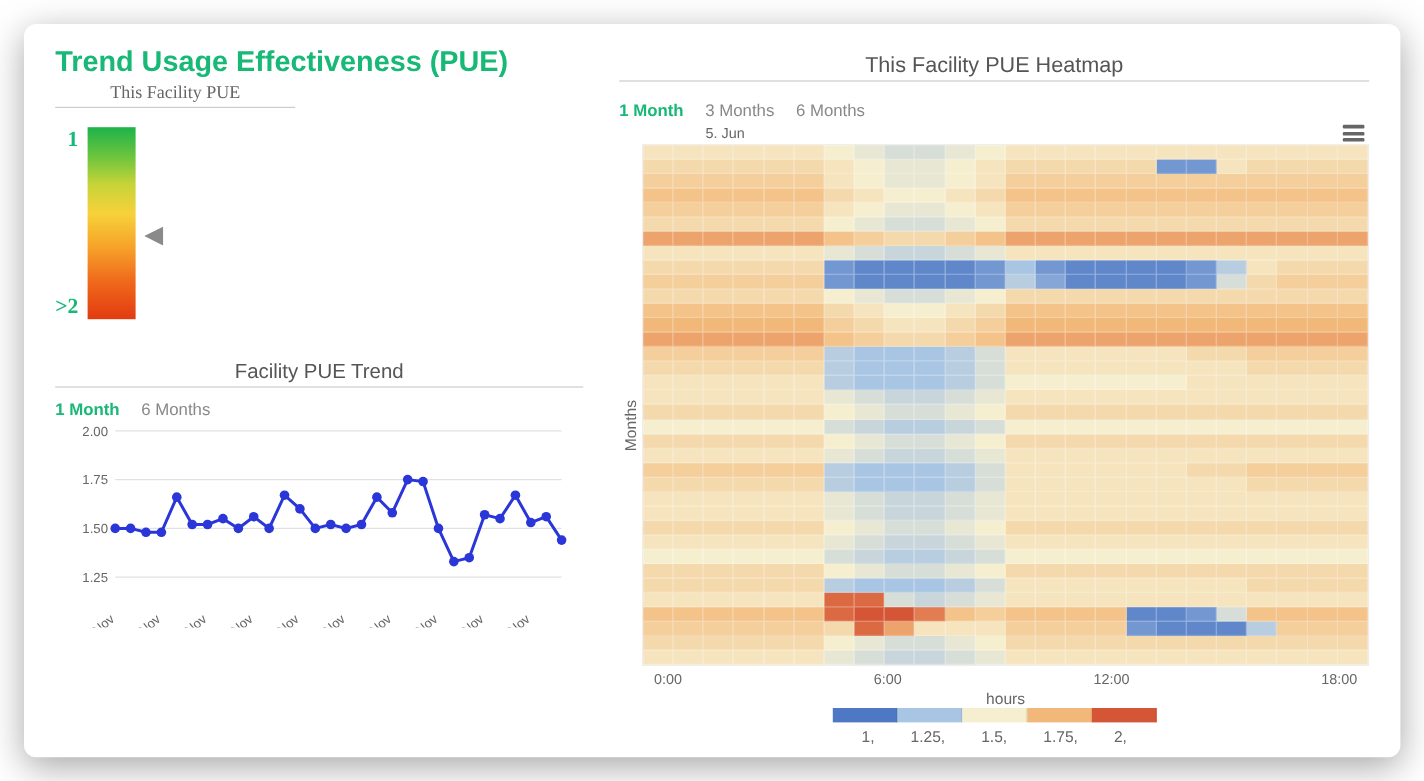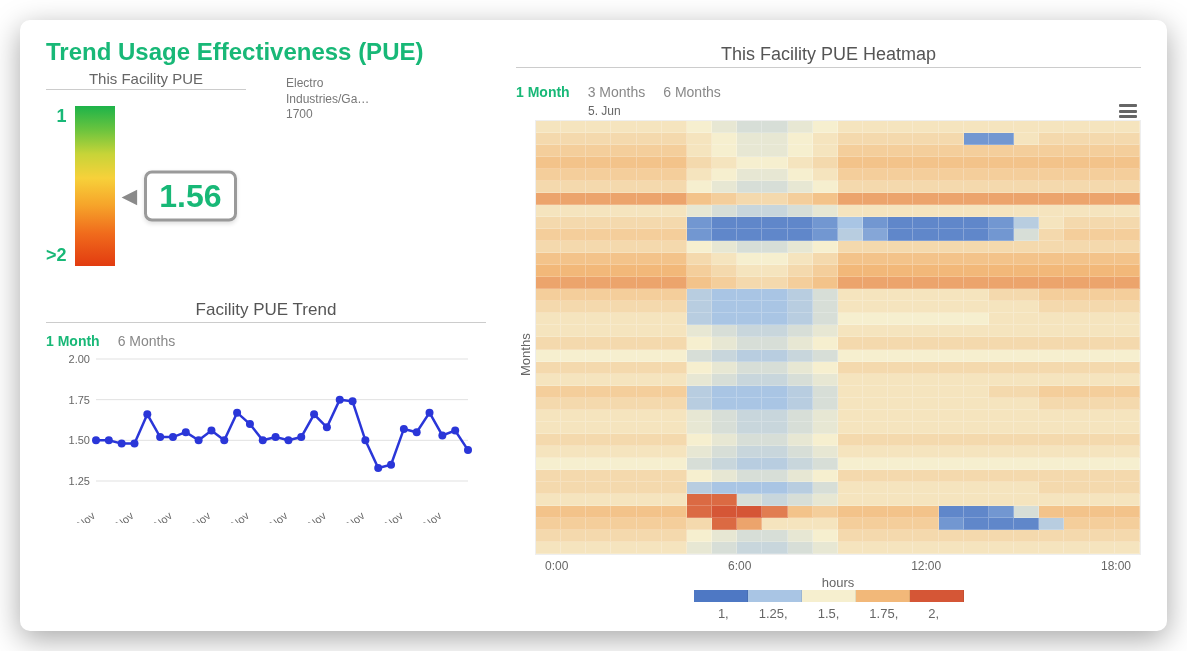--- a/index.html
+++ b/index.html
@@ -34,21 +34,21 @@
   .main-title {
     color: #18b877;
     font-size: 24px;
     font-weight: 600;
     margin: 0 0 4px 0;
   }
   .sub-row {
     display: flex;
     gap: 40px;
   }
-  .sub-col { flex: 1; }
+  .sub-col { flex: 1; font-family: Liberation Serif, serif; }
   .sub-title {
     font-size: 15px;
     color: #666;
     text-align: center;
     border-bottom: 1px solid #ccc;
     padding-bottom: 2px;
     margin-bottom: 10px;
   }
   .sub-title.wide {
     width: 100%;
@@ -233,33 +233,27 @@
       <div class="sub-col">
         <div class="sub-title">This Facility PUE</div>
         <div class="gauge-wrap">
           <div class="gauge-labels">
             <span>1</span>
             <span>&gt;2</span>
           </div>
           <div class="gauge-bar">
             <div class="gauge-pointer" id="gauge-pointer" style="top: 89.6px;">
               <span class="gauge-arrow">◄</span>
-              <span class="gauge-value-box">1.56</span>
             </div>
           </div>
         </div>
       </div>
 
       <div class="sub-col">
         <div class="benchmark-wrap">
-          <div class="benchmark-meta">
-            <div>Electro</div>
-            <div>Industries/Ga…</div>
-            <div>1700</div>
-          </div>
         </div>
       </div>
     </div>
 
     <div class="trend-block">
       <div class="sub-title wide" style="font-size:17px">Facility PUE Trend</div>
       <div class="tabs" id="trend-tabs">
           <span class="tab active">1 Month</span>
           <span class="tab">6 Months</span>
         </div>

